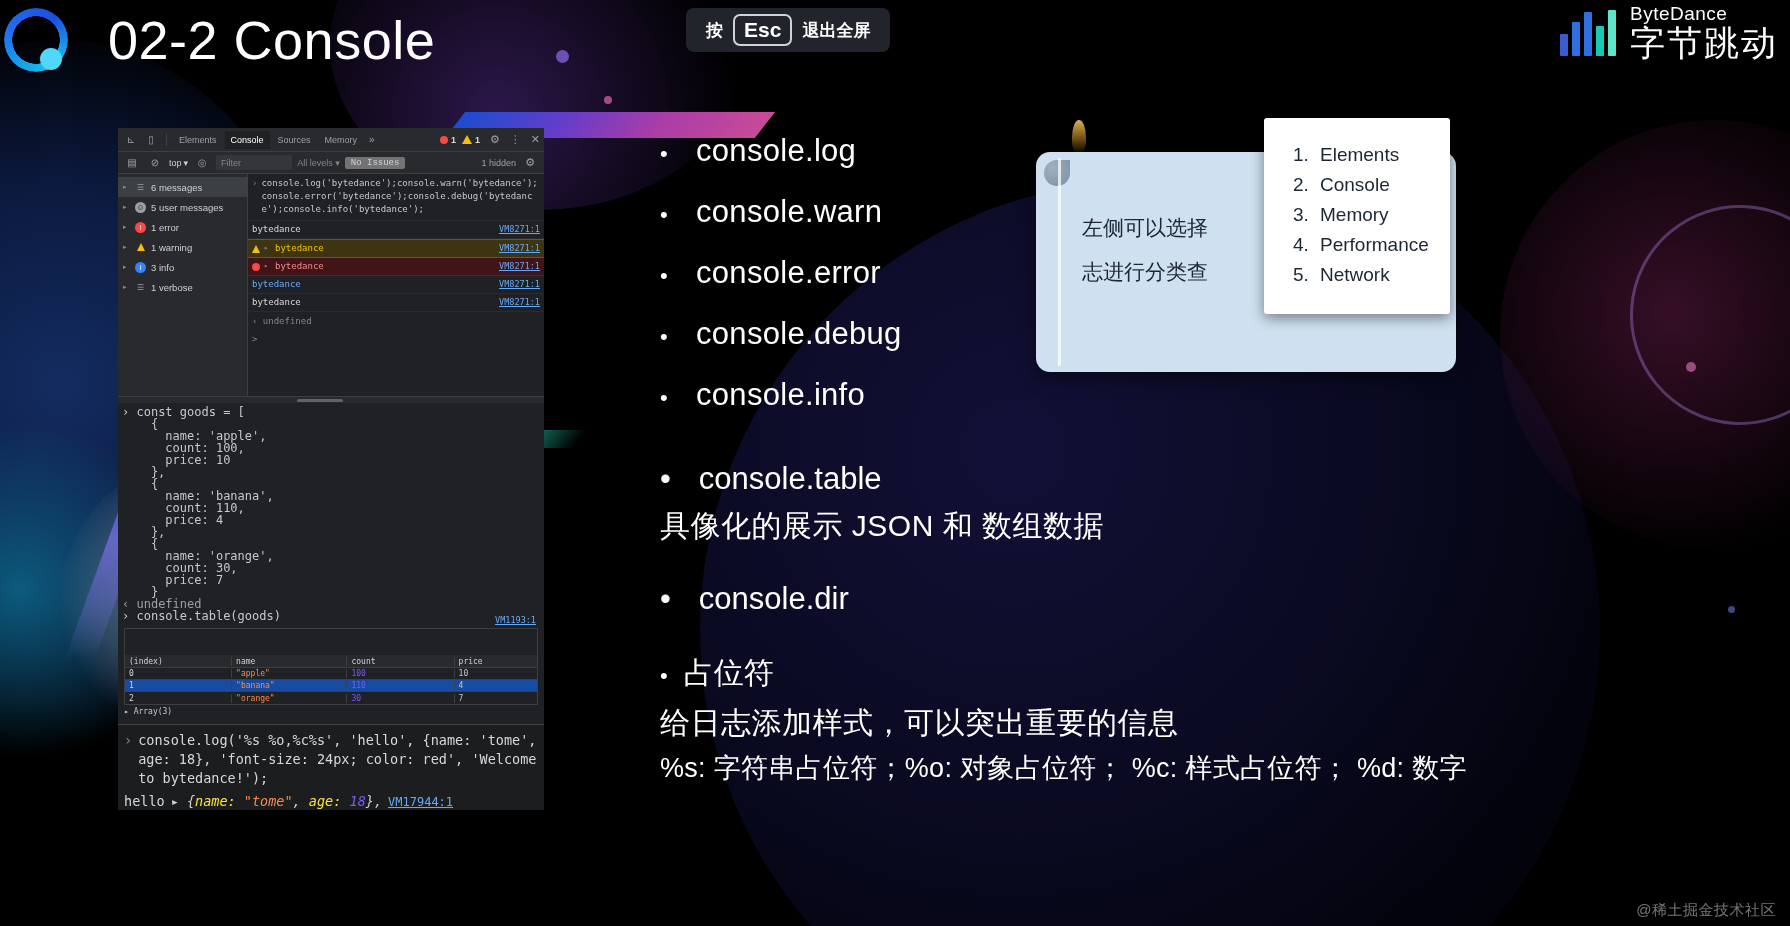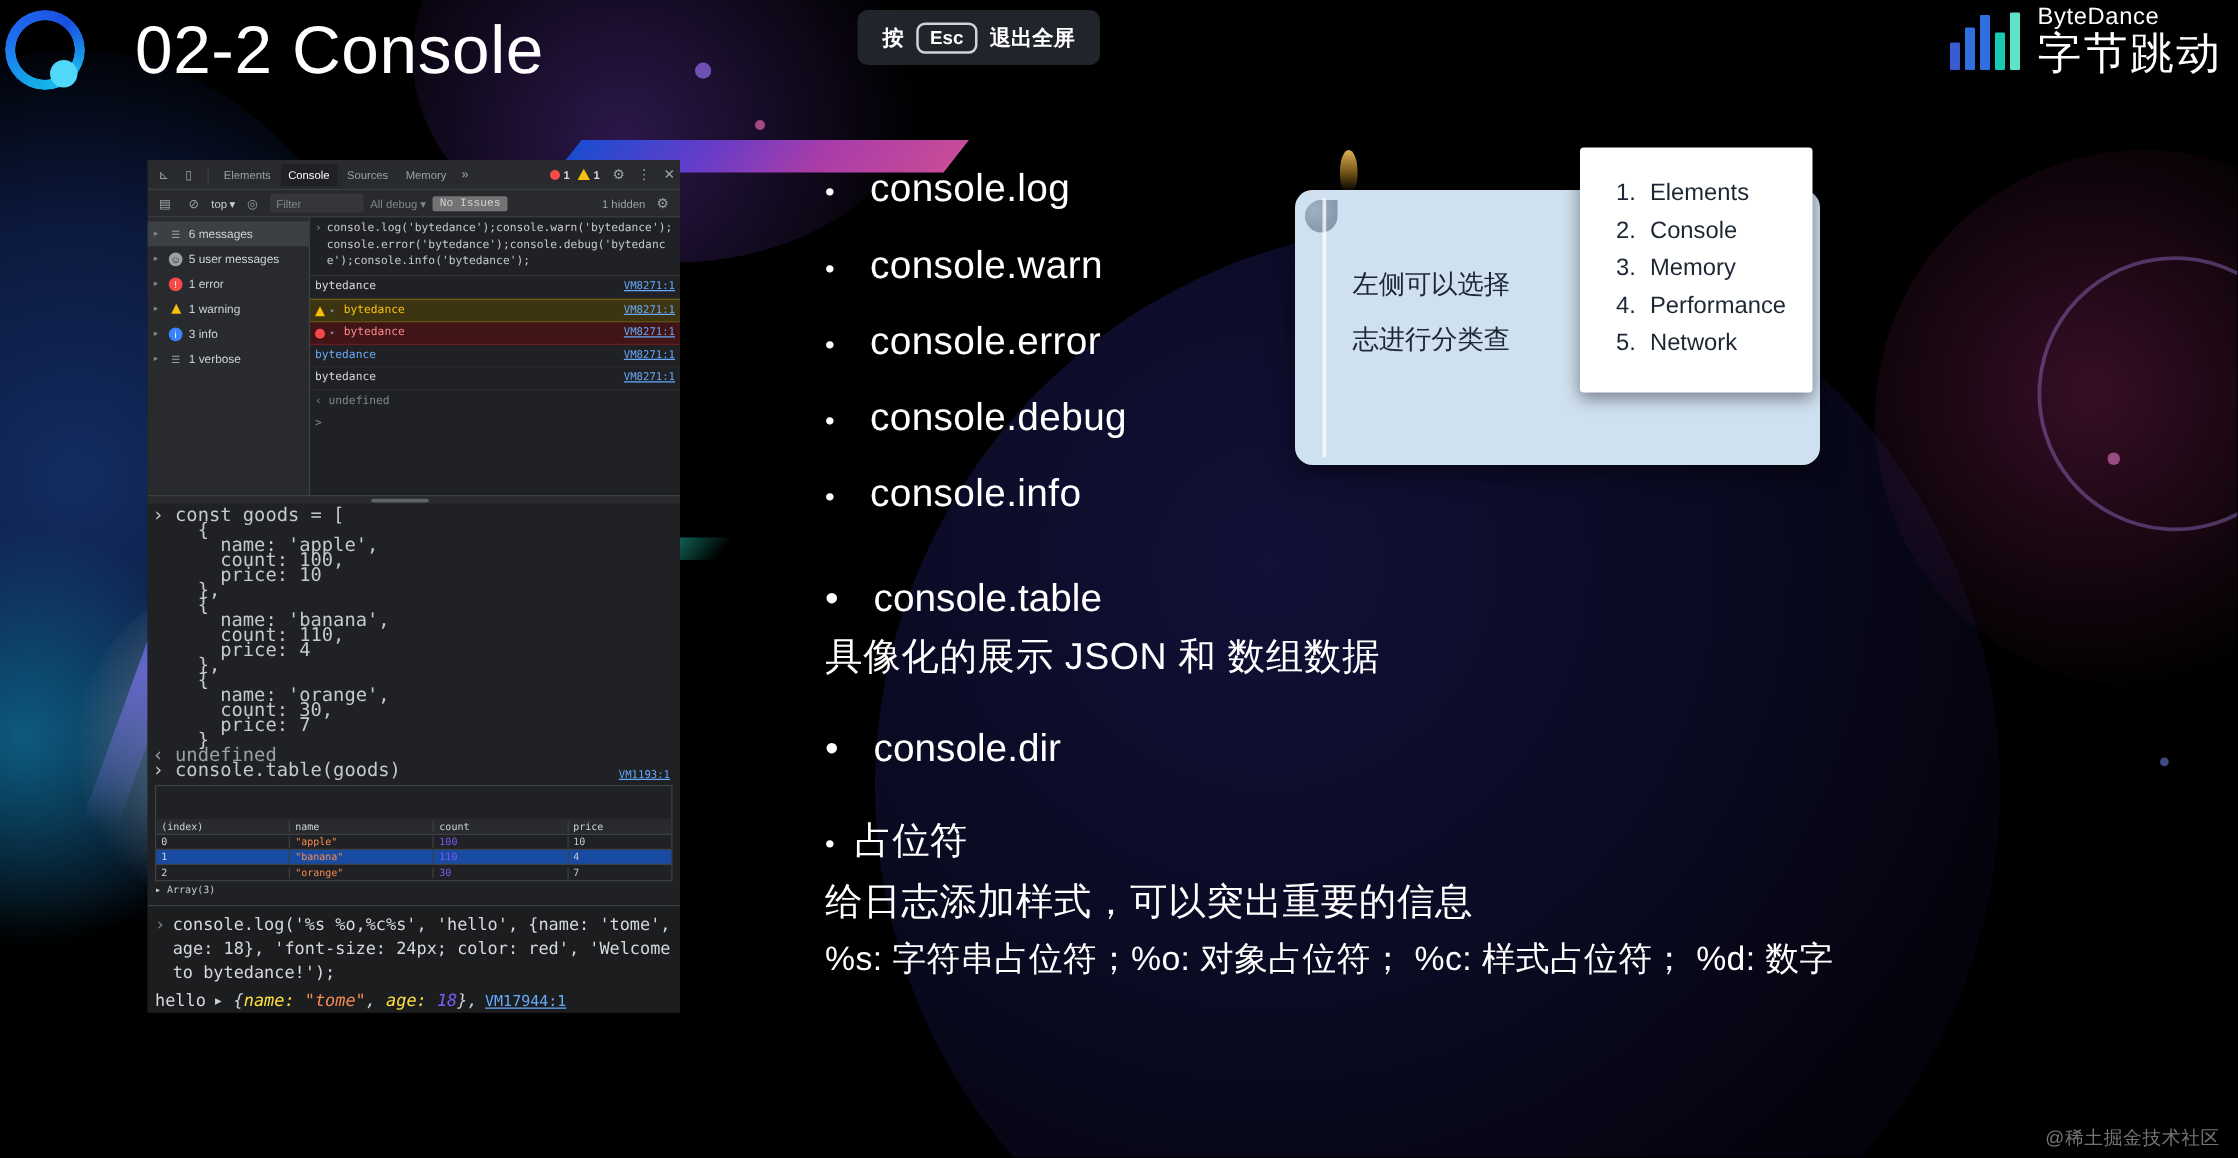--- a/index.html
+++ b/index.html
@@ -95,21 +95,21 @@
 
   .esc-banner {
     position: absolute; left: 686px; top: 8px;
     height: 44px; display: flex; align-items: center; gap: 10px;
     padding: 0 20px; border-radius: 8px;
     background: #21242b; color: #fff;
     font-size: 17px; font-weight: 700;
   }
   .esc-key {
     border: 2px solid #cfd3da; border-radius: 7px;
-    padding: 2px 9px; font-size: 15px; font-weight: 700; color: #fff; text-align: center;
+    padding: 2px 9px; font-size: 21px; font-weight: 700; color: #fff; text-align: center;
   }
 
   .bd-logo { position: absolute; right: 12px; top: 4px; display: flex; align-items: center; gap: 14px; }
   .bd-bars { display: flex; align-items: flex-end; gap: 4px; height: 46px; }
   .bd-bars i { display: block; width: 8px; border-radius: 1px; }
   .bd-text { color: #fff; }
   .bd-en { font-size: 19px; letter-spacing: .5px; line-height: 20px; }
   .bd-cn { font-size: 35px; font-weight: 400; line-height: 38px; letter-spacing: 2px; }
 
   
@@ -188,21 +188,21 @@
   .log-text.info { color: #6aa9f5; }
   .log-text.warn { color: #f2c015; }
   .log-text.err { color: #f28b8b; }
   .vmlink { color: #6aa9f5; text-decoration: underline; font-size: 8.5px; white-space: nowrap; }
   .log-undef { color: #80868b; padding: 3px 4px; }
   .log-prompt { color: #80868b; padding: 2px 4px; }
 
   .dt-divider { height: 7px; background: #292a2d; border-top: 1px solid #3c4043; position: relative; }
   .dt-divider::after { content: ""; position: absolute; left: 42%; top: 2px; width: 46px; height: 3px; background: #5f6368; border-radius: 2px; }
 
-  .dt-pane2 { background: #202124; font-size: 15px; line-height: 12px; padding: 3px 4px; }
+  .dt-pane2 { background: #202124; font-size: 12px; line-height: 12px; padding: 3px 4px; }
   .code-line { white-space: pre; color: #c5c8cc; }
 
   .dt-table { margin: 3px 6px 0 6px; border: 1px solid #3c4043; font-size: 8px; }
   .dt-table .tr { display: flex; border-bottom: 1px solid #3c4043; height: 12px; align-items: center; }
   .dt-table .tr:last-child { border-bottom: none; }
   .dt-table .tr.head { background: #292a2d; color: #cdd1d5; height: 13px; margin-top: 26px; }
   .dt-table .tr.selrow { background: #1a4b9e; }
   .dt-table .td { padding: 0 4px; border-right: 1px solid #3c4043; overflow: hidden; white-space: nowrap; }
   .dt-table .td:last-child { border-right: none; }
   .c-index { width: 26%; }
@@ -367,21 +367,21 @@
     <div class="dt-filterbar">
       <span class="dt-iconbtn">▤</span>
       <span class="dt-iconbtn">⊘</span>
       <span class="dt-ctx">
         <span>top</span>
         <span>▾</span>
       </span>
       <span class="dt-iconbtn">◎</span>
       <span class="dt-filter-input">Filter</span>
       <span class="dt-levels">
-        <span>All debug</span> ▾
+        <span>All levels</span> ▾
       </span>
       <span class="dt-noissues">No Issues</span>
       <span class="dt-spacer"></span>
       <span>1 hidden</span>
       <span class="dt-gear">⚙</span>
     </div>
 
     <div class="dt-body">
       <div class="dt-side">
         <div class="dt-side-row sel">

